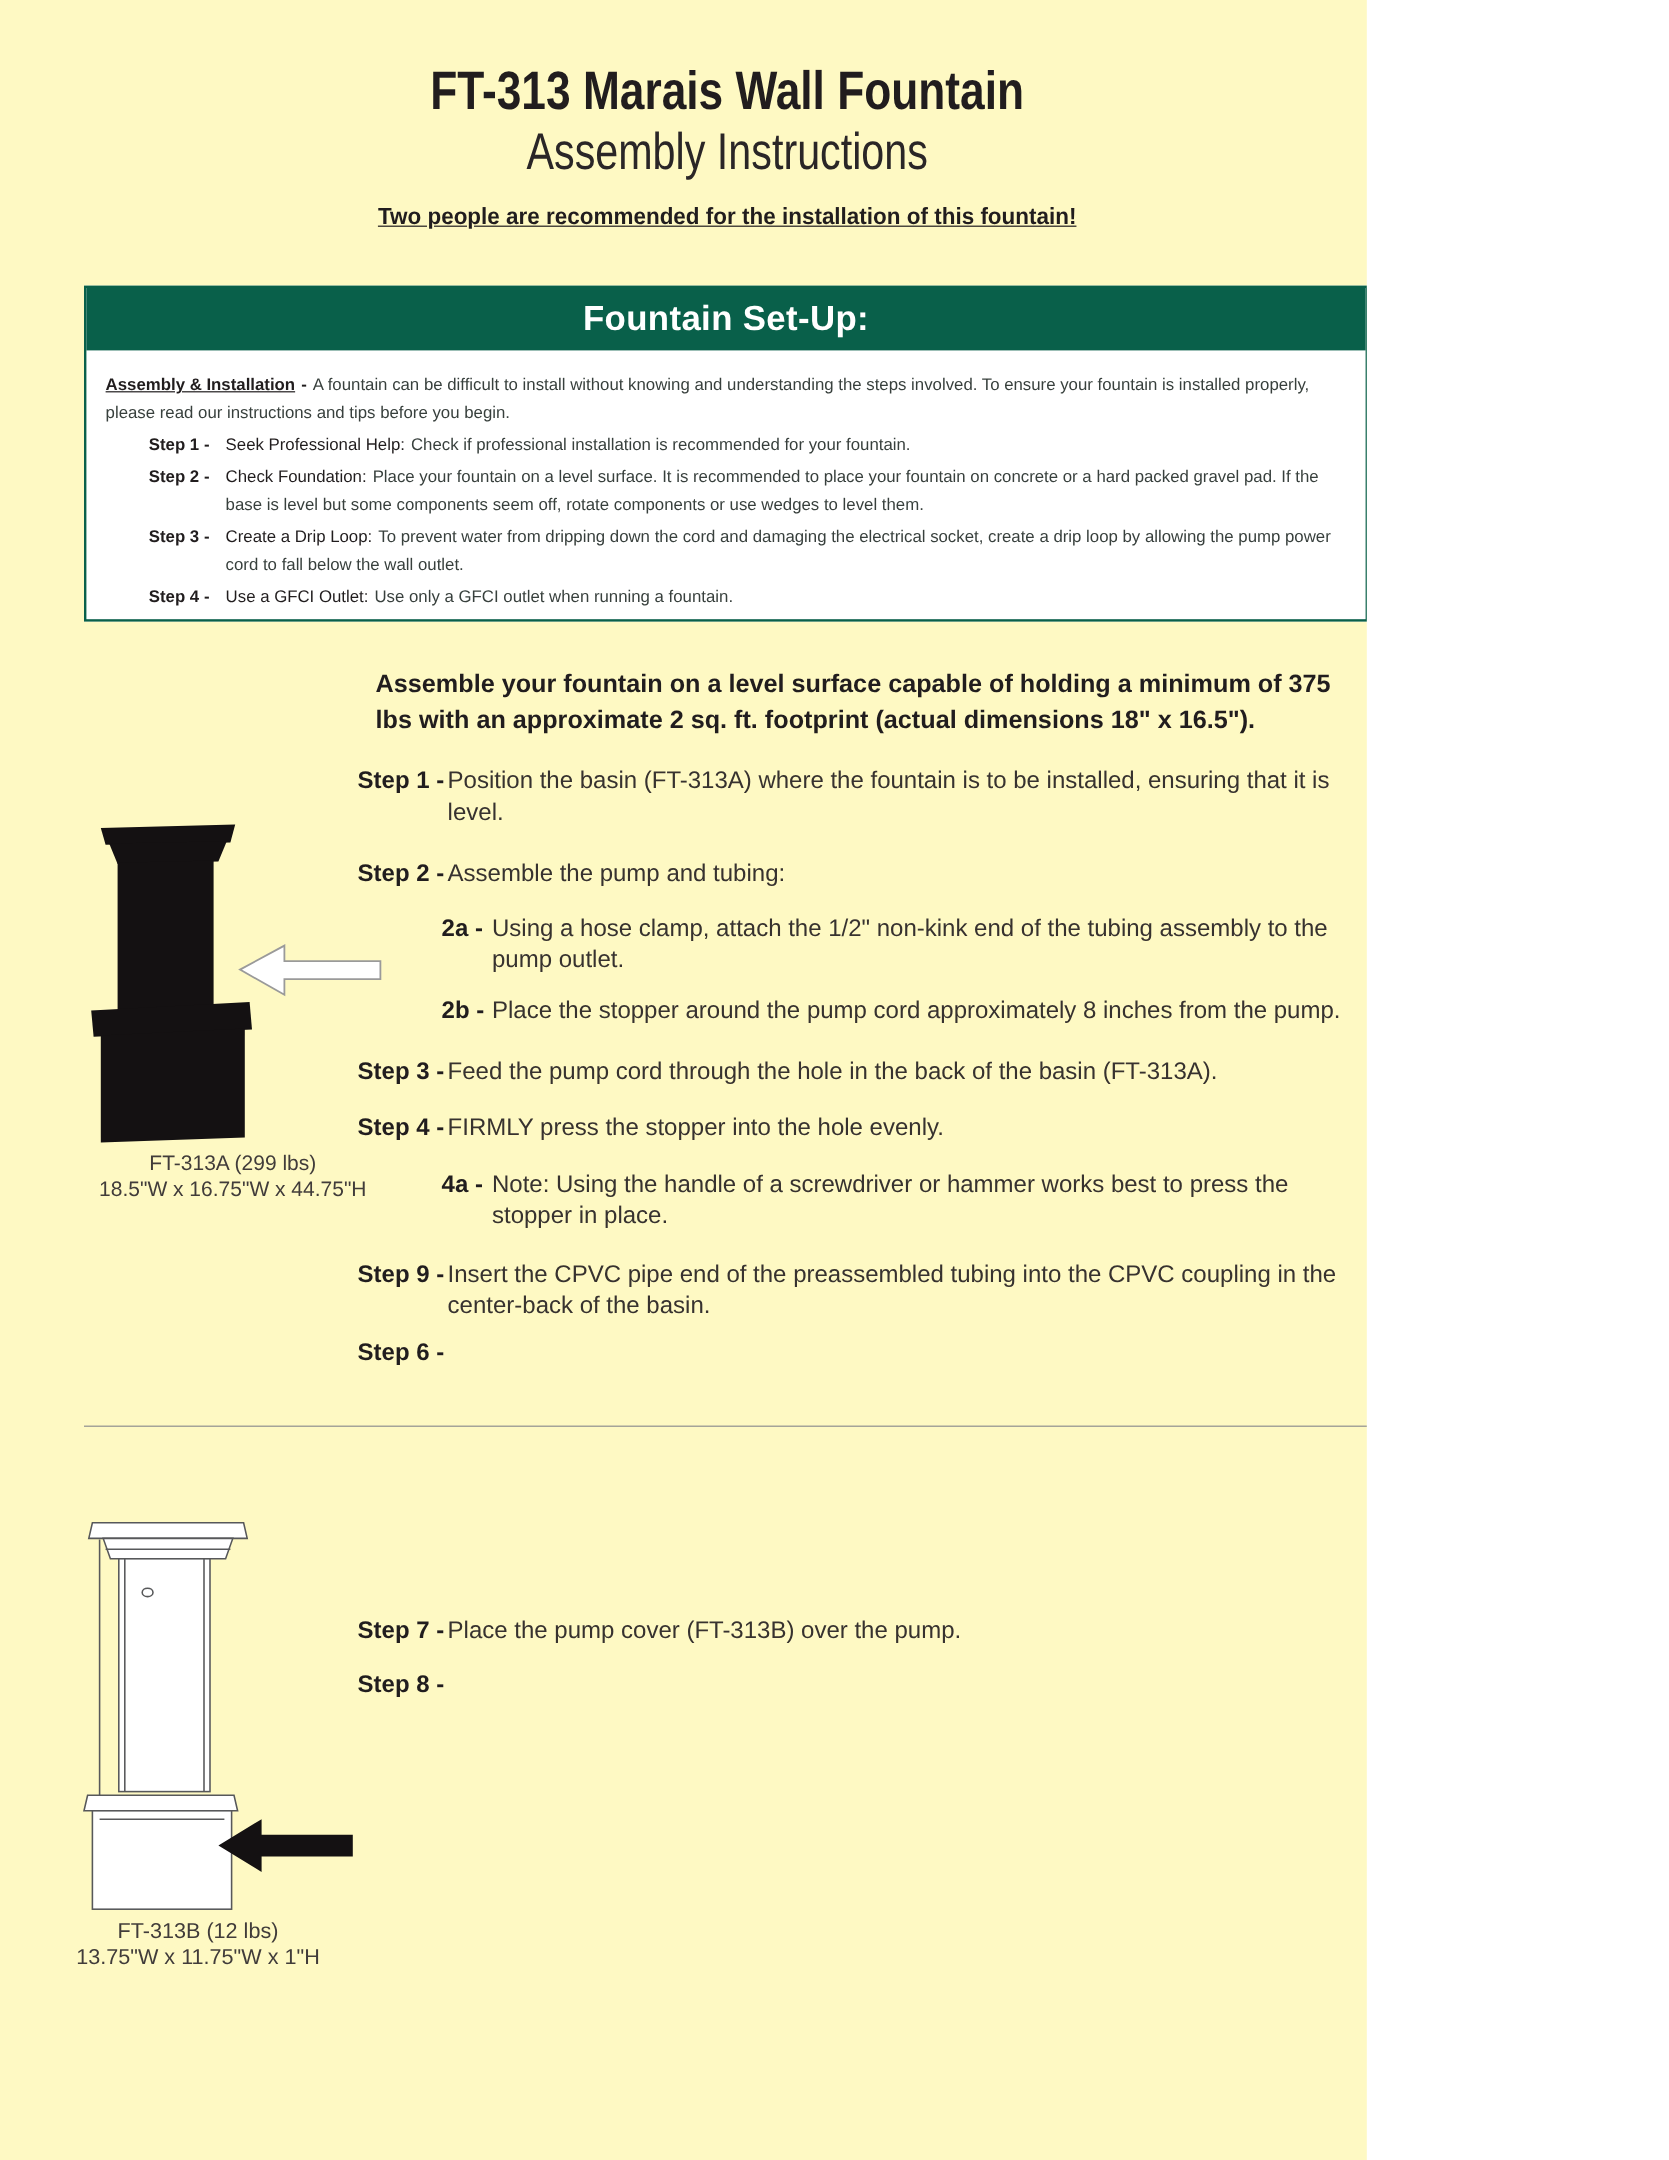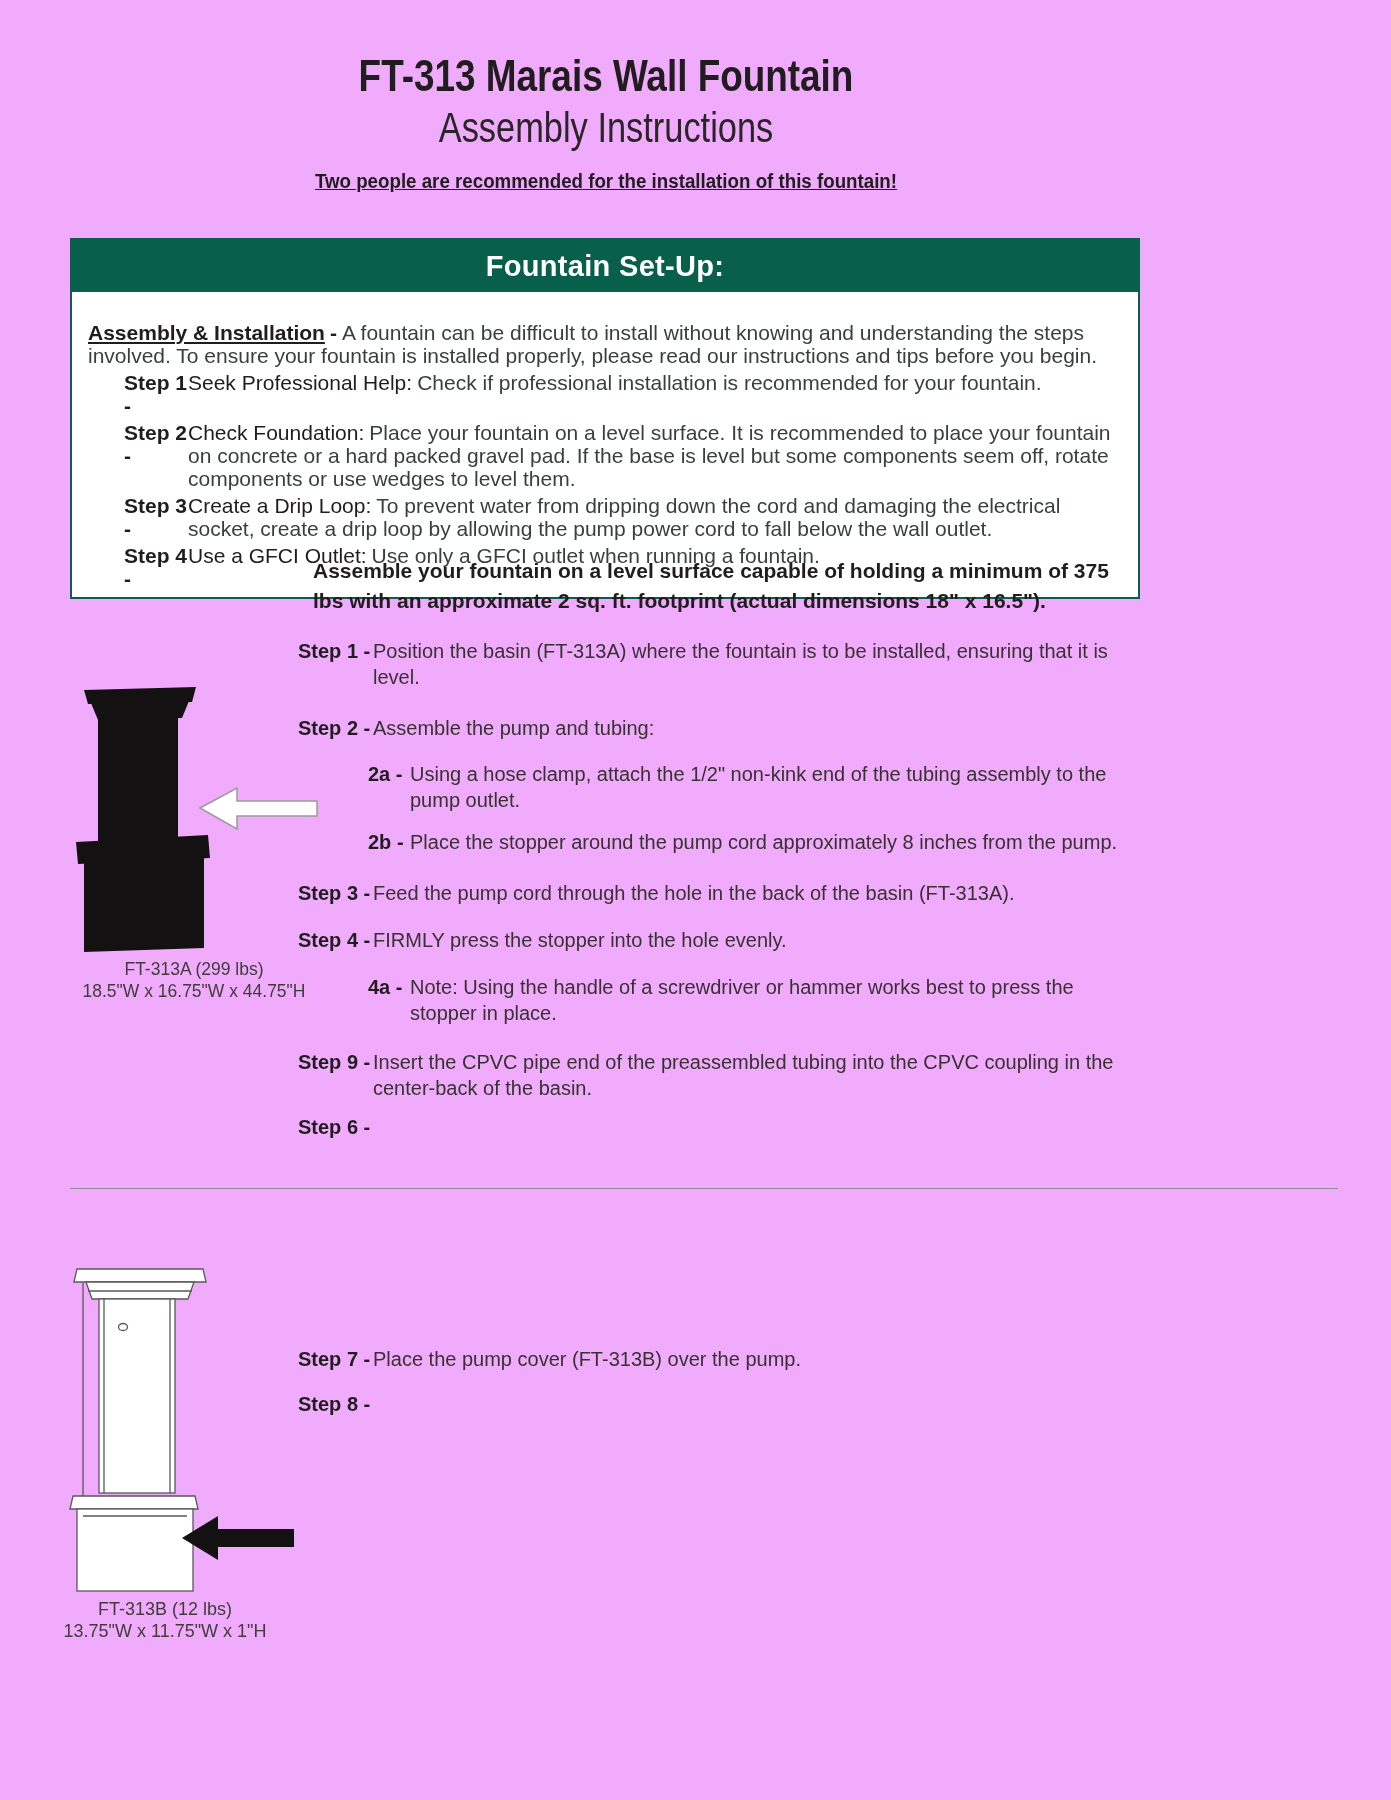--- a/index.html
+++ b/index.html
@@ -1,34 +1,34 @@
 <!DOCTYPE html>
 <html><head>
 <meta charset="utf-8">
 <style>
   :root{ --green:#09604a; --ink:#211d1e; --body:#37322f; }
   *{box-sizing:border-box;}
   html,body{margin:0;padding:0;background:#fff;}
-  .page{position:relative;width:1391px;height:1800px;background:#f0abfc;overflow:hidden;
+  .page{position:relative;width:1139px;height:1800px;background:#fef9c3;overflow:hidden;
         font-family:"Liberation Sans",sans-serif;color:var(--body);}
 
   
   .header{position:absolute;left:70px;top:52px;width:1072px;text-align:center;}
   .title{font-size:45px;font-weight:bold;color:var(--ink);line-height:1.08;margin:0;
          transform:scaleX(0.82);transform-origin:center;}
   .subtitle{font-size:43px;font-weight:normal;color:#2a2627;line-height:1.08;margin:3px 0 0;
          transform:scaleX(0.80);transform-origin:center;}
   .note{margin-top:20px;font-size:19.5px;font-weight:bold;color:var(--ink);
         text-decoration:underline;transform:scaleX(0.96);transform-origin:center;}
 
   
   .setup-box{position:absolute;left:70px;top:238px;width:1070px;border:2px solid var(--green);background:#fff;}
   .setup-header{height:52px;background:var(--green);color:#fff;display:flex;align-items:center;
         justify-content:center;font-size:29px;letter-spacing:0.3px;font-weight:bold;}
-  .setup-body{padding:29px 14px 7px 16px;font-size:21px;line-height:23px;color:#38403d;}
+  .setup-body{padding:17px 14px 7px 16px;font-size:14px;line-height:23px;color:#38403d;}
   .setup-intro p{margin:0;}
   .setup-intro .lbl{font-weight:bold;text-decoration:underline;color:var(--ink);}
   .setup-intro .dash{font-weight:bold;color:var(--ink);margin:0 5px;}
   .setup-step{display:flex;margin-top:4px;padding-left:36px;}
   .setup-step .slabel{font-weight:bold;color:var(--ink);width:64px;flex:none;}
   .setup-step p{margin:0;flex:1;}
   .setup-step .sname{font-weight:normal;color:var(--ink);margin-right:5px;}
 
   
   .assembly-intro{position:absolute;left:313px;top:556px;width:814px;font-size:21px;

